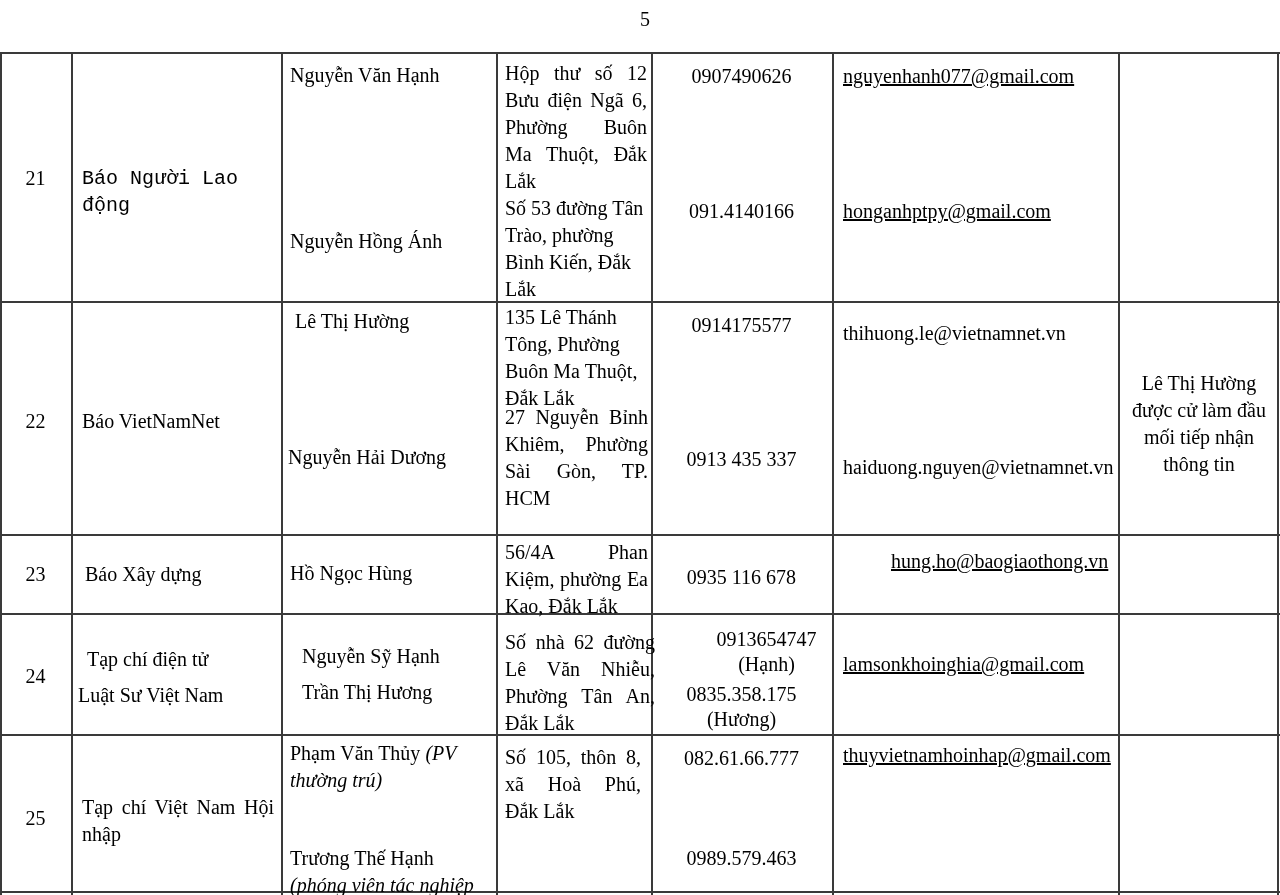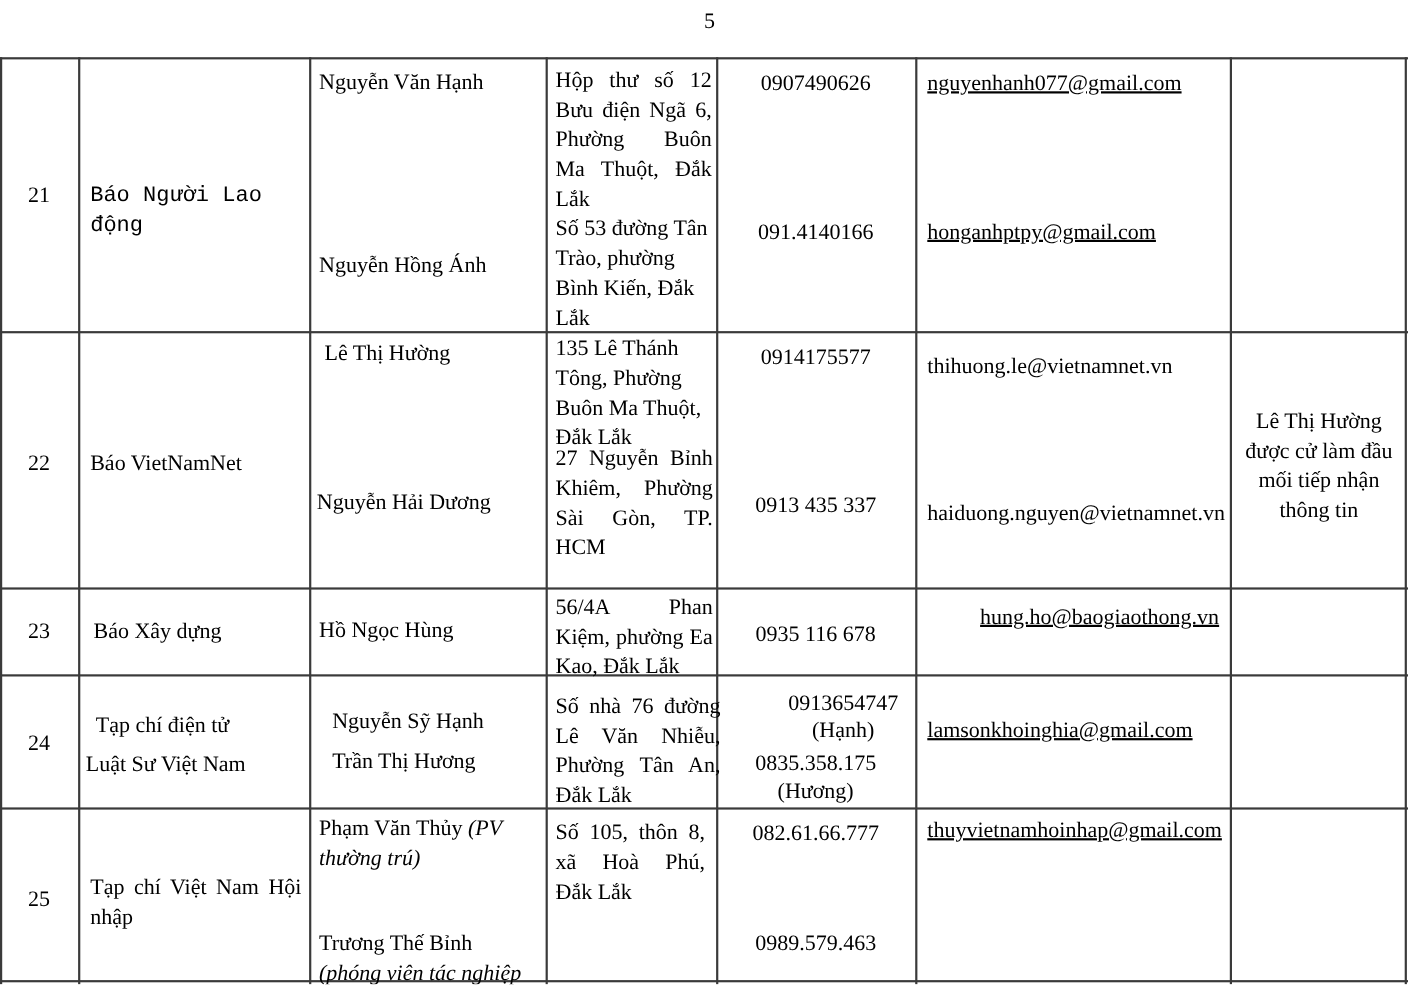--- a/index.html
+++ b/index.html
@@ -91,33 +91,33 @@
     <div class="t c" style="left:651px;top:564px;width:181px;">0935 116 678</div>
     <div class="t u" style="left:891px;top:548px;width:272px;">hung.ho@baogiaothong.vn</div>
   </div>
 
   <div>
     <div class="t c" style="left:0;top:663px;width:71px;">24</div>
     <div class="t pre lh36 ind" style="left:78px;top:641px;width:200px;">Tạp chí điện tử
 Luật Sư Việt Nam</div>
     <div class="t pre lh36" style="left:302px;top:638px;width:195px;">Nguyễn Sỹ Hạnh
 Trần Thị Hương</div>
-    <div class="t j" style="left:505px;top:629px;width:150px;">Số nhà 76 đường Lê Văn Nhiễu, Phường Tân An, Đắk Lắk</div>
+    <div class="t j" style="left:505px;top:629px;width:150px;">Số nhà 62 đường Lê Văn Nhiễu, Phường Tân An, Đắk Lắk</div>
     <div class="t c pre lh25" style="left:676px;top:627px;width:181px;">0913654747
 (Hạnh)</div>
     <div class="t c pre lh25" style="left:651px;top:682px;width:181px;">0835.358.175
 (Hương)</div>
     <div class="t u" style="left:843px;top:651px;width:272px;">lamsonkhoinghia@gmail.com</div>
   </div>
 
   <div>
     <div class="t c" style="left:0;top:805px;width:71px;">25</div>
     <div class="t j" style="left:82px;top:794px;width:192px;">Tạp chí Việt Nam Hội nhập</div>
     <div class="t" style="left:290px;top:740px;width:200px;"><span>Phạm Văn Thủy</span> <span class="i">(PV thường trú)</span></div>
-    <div class="t" style="left:290px;top:845px;width:206px;">Trương Thế Bỉnh</div>
+    <div class="t" style="left:290px;top:845px;width:206px;">Trương Thế Hạnh</div>
     <div class="t i nowrap" style="left:290px;top:872px;">(phóng viên tác nghiệp</div>
     <div class="t j" style="left:505px;top:744px;width:136px;">Số 105, thôn 8, xã Hoà Phú, Đắk Lắk</div>
     <div class="t c" style="left:651px;top:745px;width:181px;">082.61.66.777</div>
     <div class="t c" style="left:651px;top:845px;width:181px;">0989.579.463</div>
     <div class="t u" style="left:843px;top:742px;width:272px;">thuyvietnamhoinhap@gmail.com</div>
   </div>
 
 </div>
 
 </body></html>

